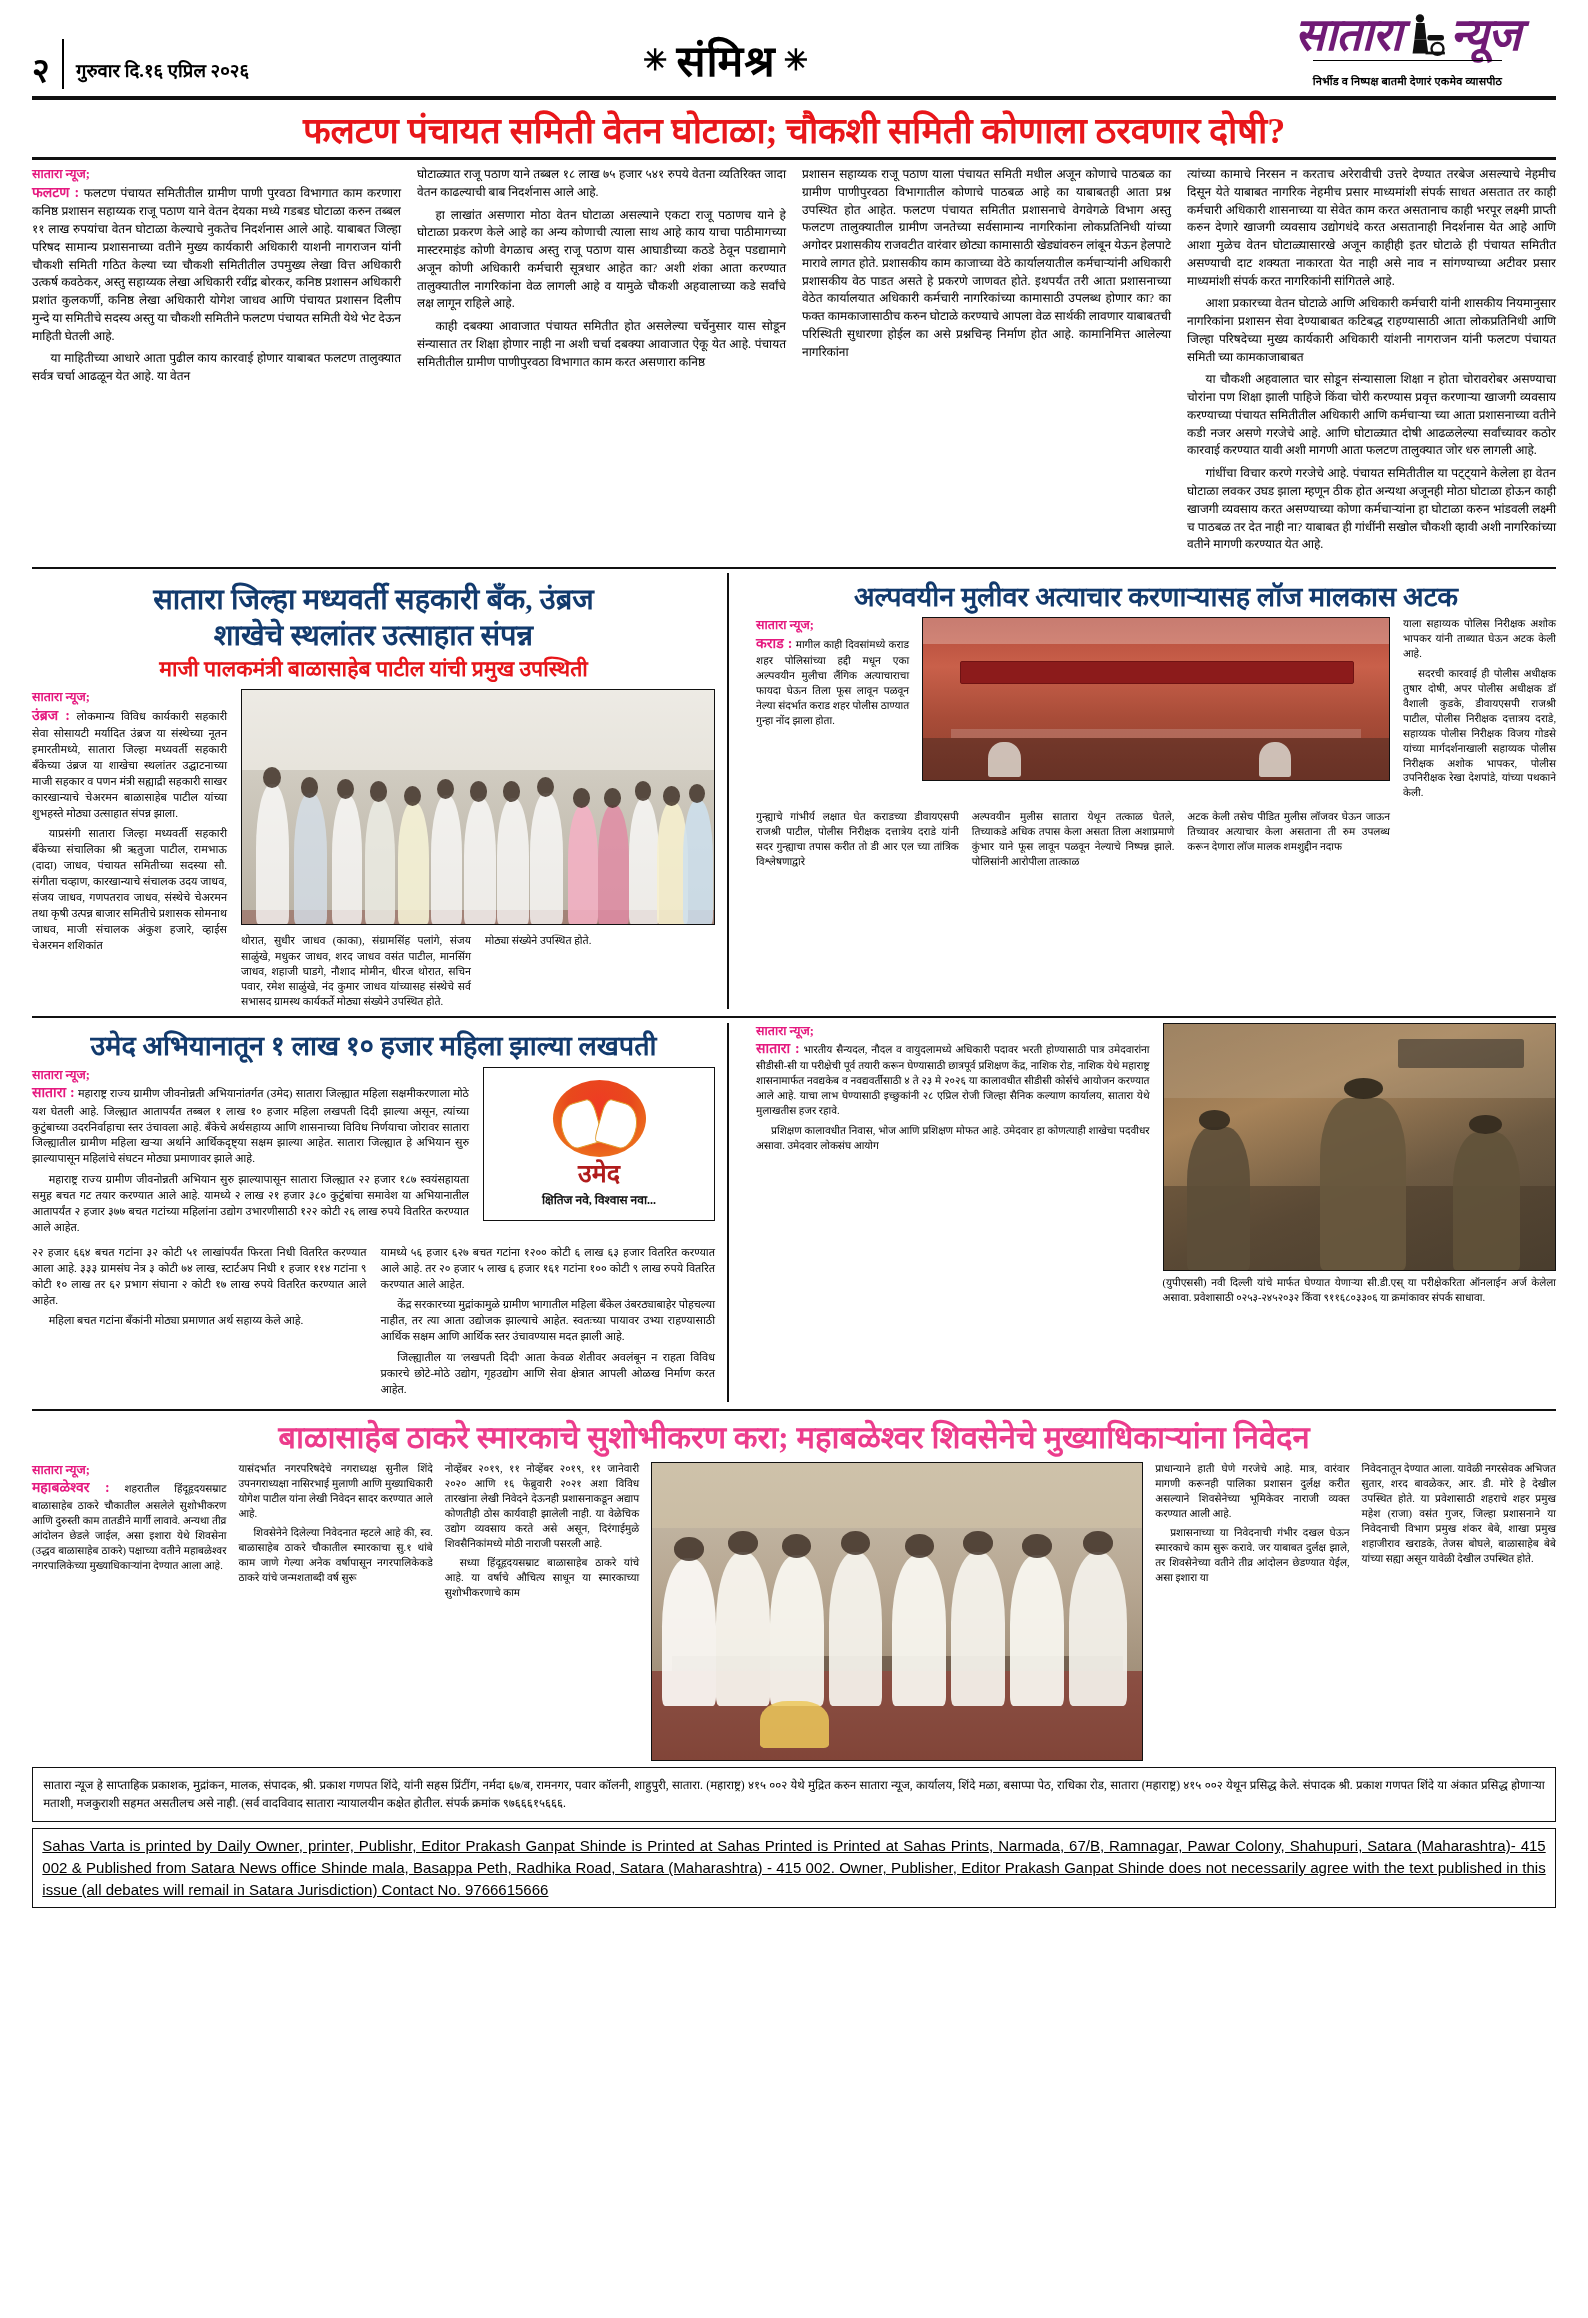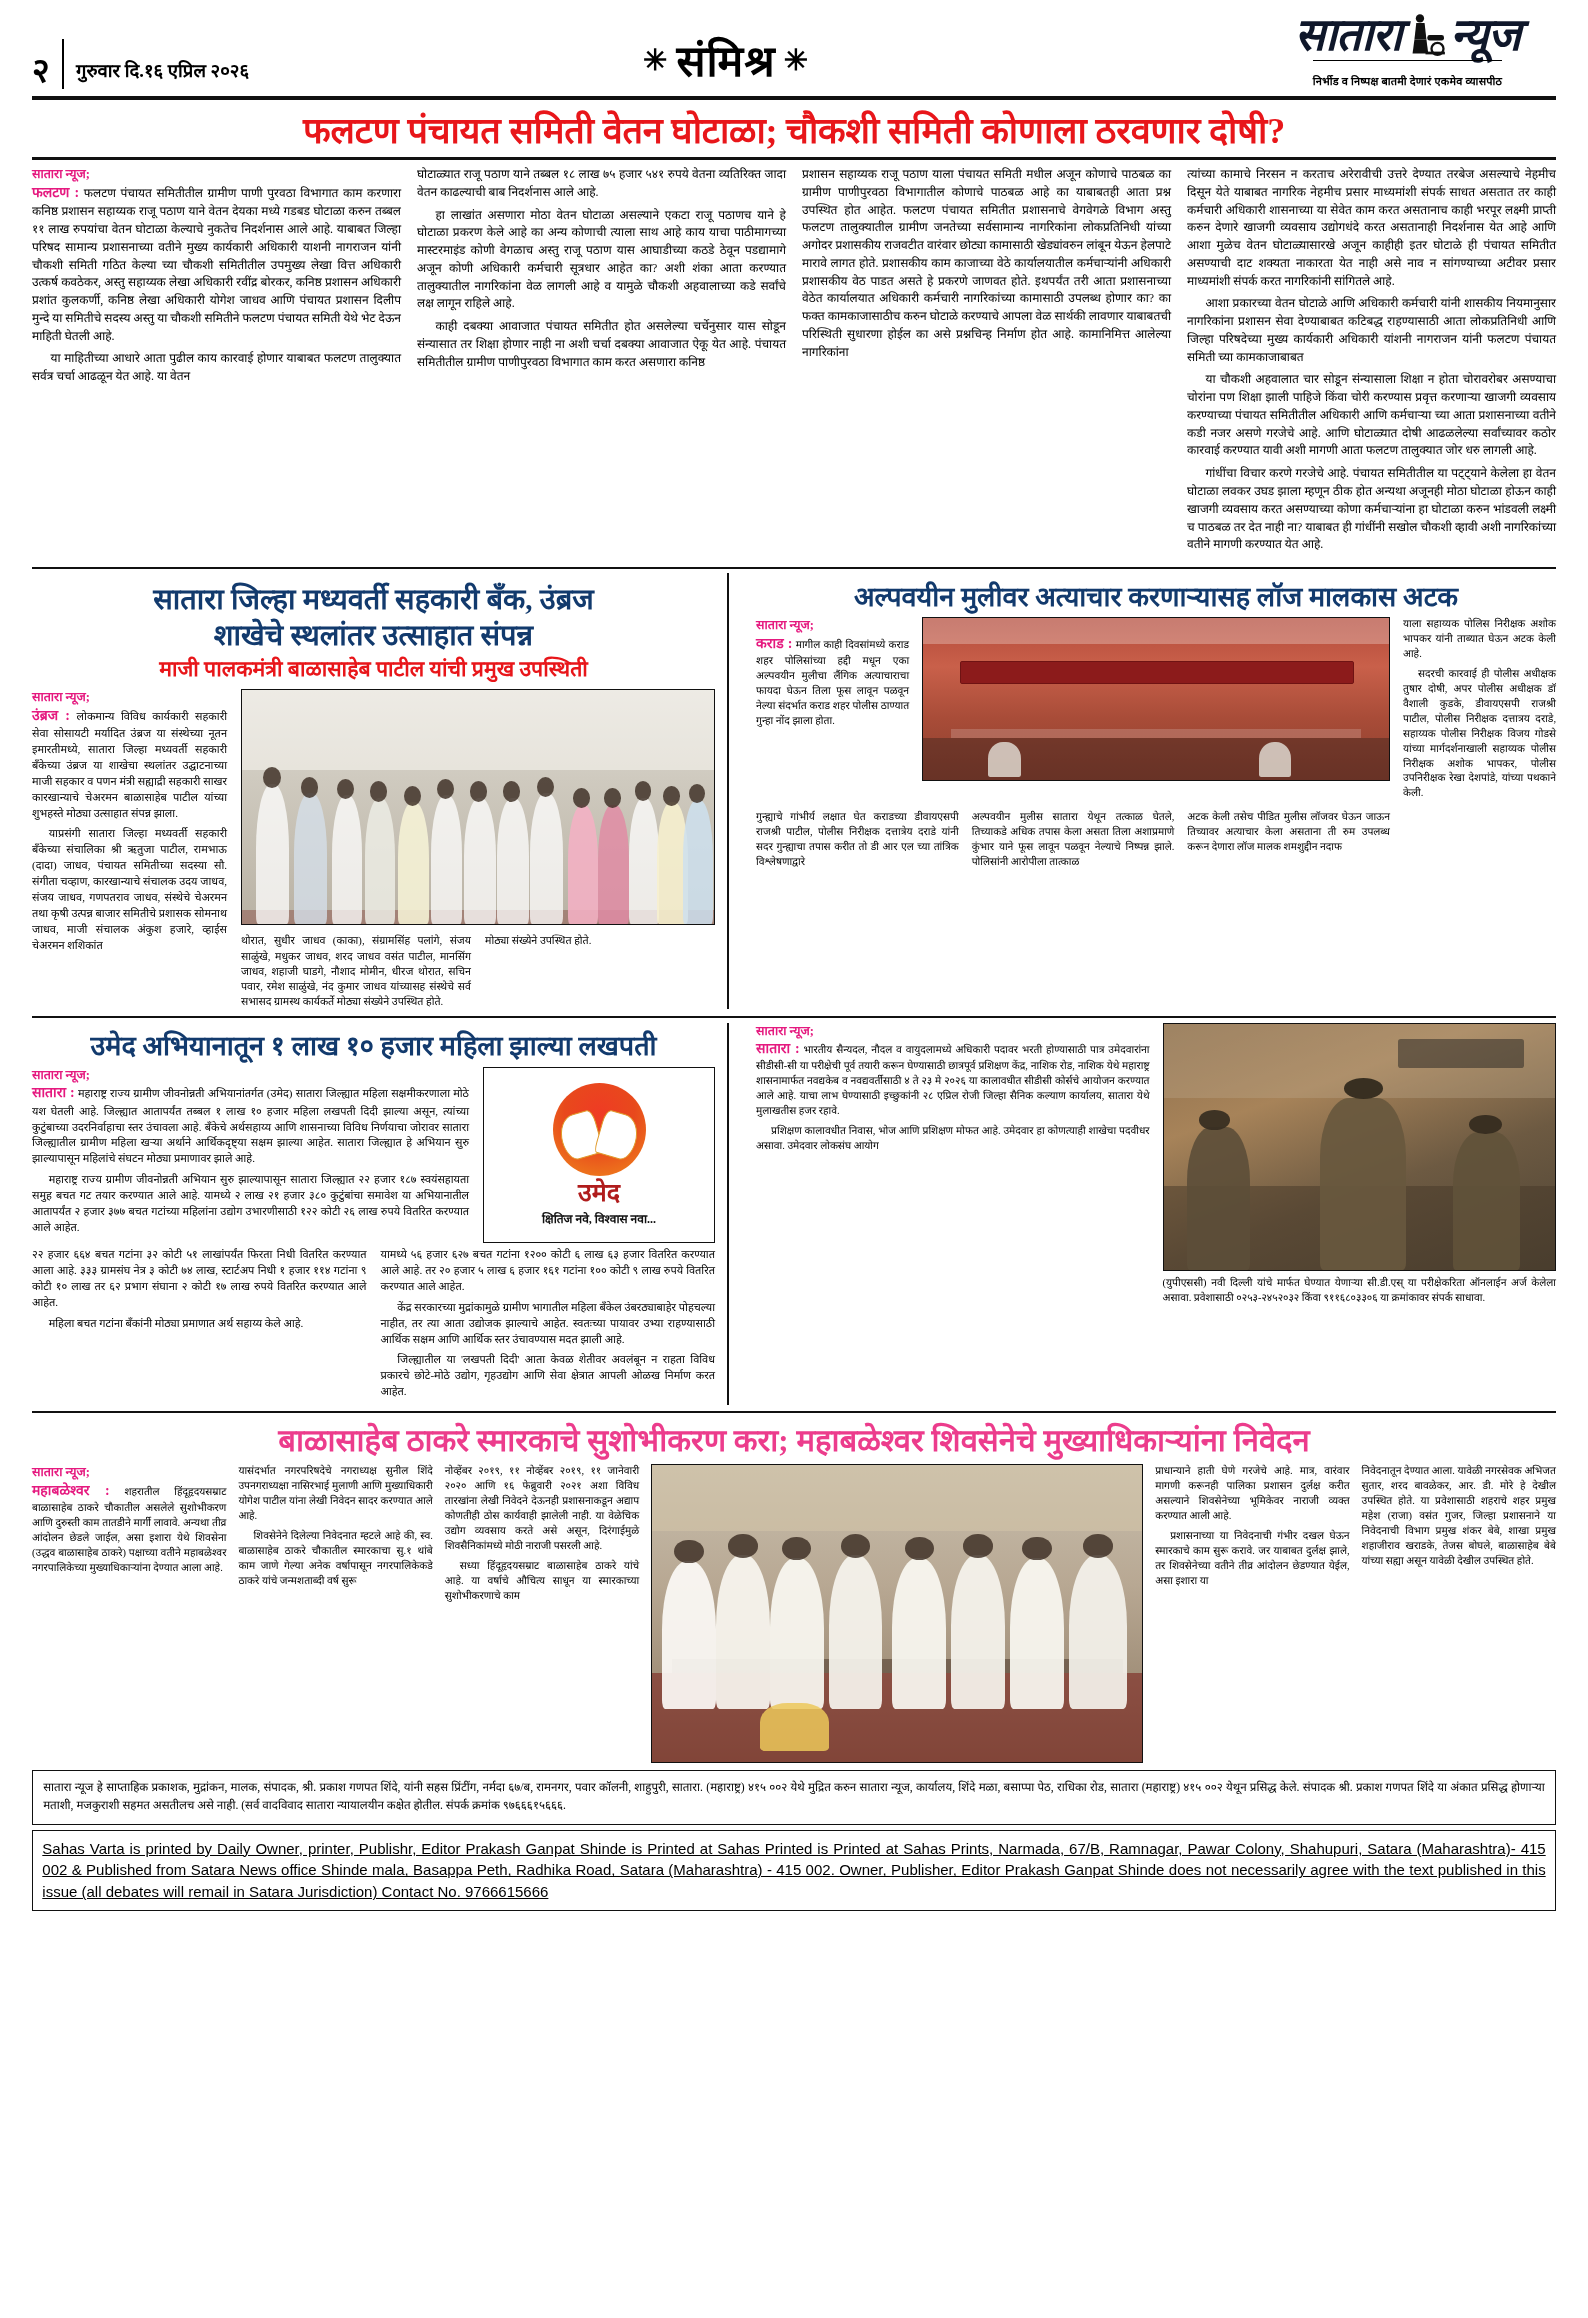--- a/index.html
+++ b/index.html
@@ -60,21 +60,21 @@
     display:flex;
     flex-direction:column;
     align-items:center;
     padding-bottom:4.6px;
     width:297px;
   }
   .logo-row{display:flex;align-items:center;justify-content:center;gap:2.8px;}
   .logo-word{
     font-size:45px;
     font-weight:bold;
-    color:#0f172a;
+    color:#701a75;
     font-style:italic;
     line-height:.95;
     letter-spacing:-0.9px;
   }
   .logo-emblem{
     width:43px;height:48px;
     display:flex;align-items:flex-end;justify-content:center;
   }
   .logo-tag{
     font-size:11px;
@@ -446,21 +446,21 @@
       <div style="display:grid;grid-template-columns:1fr 232px;column-gap:14px;">
         <div class="small">
           <p class="noind">
             <span class="byline">सातारा न्यूज;</span>
             <span class="dateline">सातारा :</span>
             <span>महाराष्ट्र राज्य ग्रामीण जीवनोन्नती अभियानांतर्गत (उमेद) सातारा जिल्ह्यात महिला सक्षमीकरणाला मोठे यश घेतली आहे. जिल्ह्यात आतापर्यंत तब्बल १ लाख १० हजार महिला लखपती दिदी झाल्या असून, त्यांच्या कुटुंबाच्या उदरनिर्वाहाचा स्तर उंचावला आहे. बँकेचे अर्थसहाय्य आणि शासनाच्या विविध निर्णयाचा जोरावर सातारा जिल्ह्यातील ग्रामीण महिला खऱ्या अर्थाने आर्थिकदृष्ट्या सक्षम झाल्या आहेत. सातारा जिल्ह्यात हे अभियान सुरु झाल्यापासून महिलांचे संघटन मोठ्या प्रमाणावर झाले आहे.</span>
           </p>
           <p>महाराष्ट्र राज्य ग्रामीण जीवनोन्नती अभियान सुरु झाल्यापासून सातारा जिल्ह्यात २२ हजार १८७ स्वयंसहायता समुह बचत गट तयार करण्यात आले आहे. यामध्ये २ लाख २१ हजार ३८० कुटुंबांचा समावेश या अभियानातील आतापर्यंत २ हजार ३७७ बचत गटांच्या महिलांना उद्योग उभारणीसाठी १२२ कोटी २६ लाख रुपये वितरित करण्यात आले आहेत.</p>
         </div>
 
-        <div class="umed-box" style="height:176px;align-items:center;">
+        <div class="umed-box" style="height:154px;align-items:center;">
           <div class="umed-circle">
             <div class="umed-hands">
               <div class="hand l"></div>
               <div class="hand r"></div>
             </div>
           </div>
           <div class="umed-word">उमेद</div>
           <div class="umed-sub">क्षितिज नवे, विश्वास नवा...</div>
         </div>
       </div>

